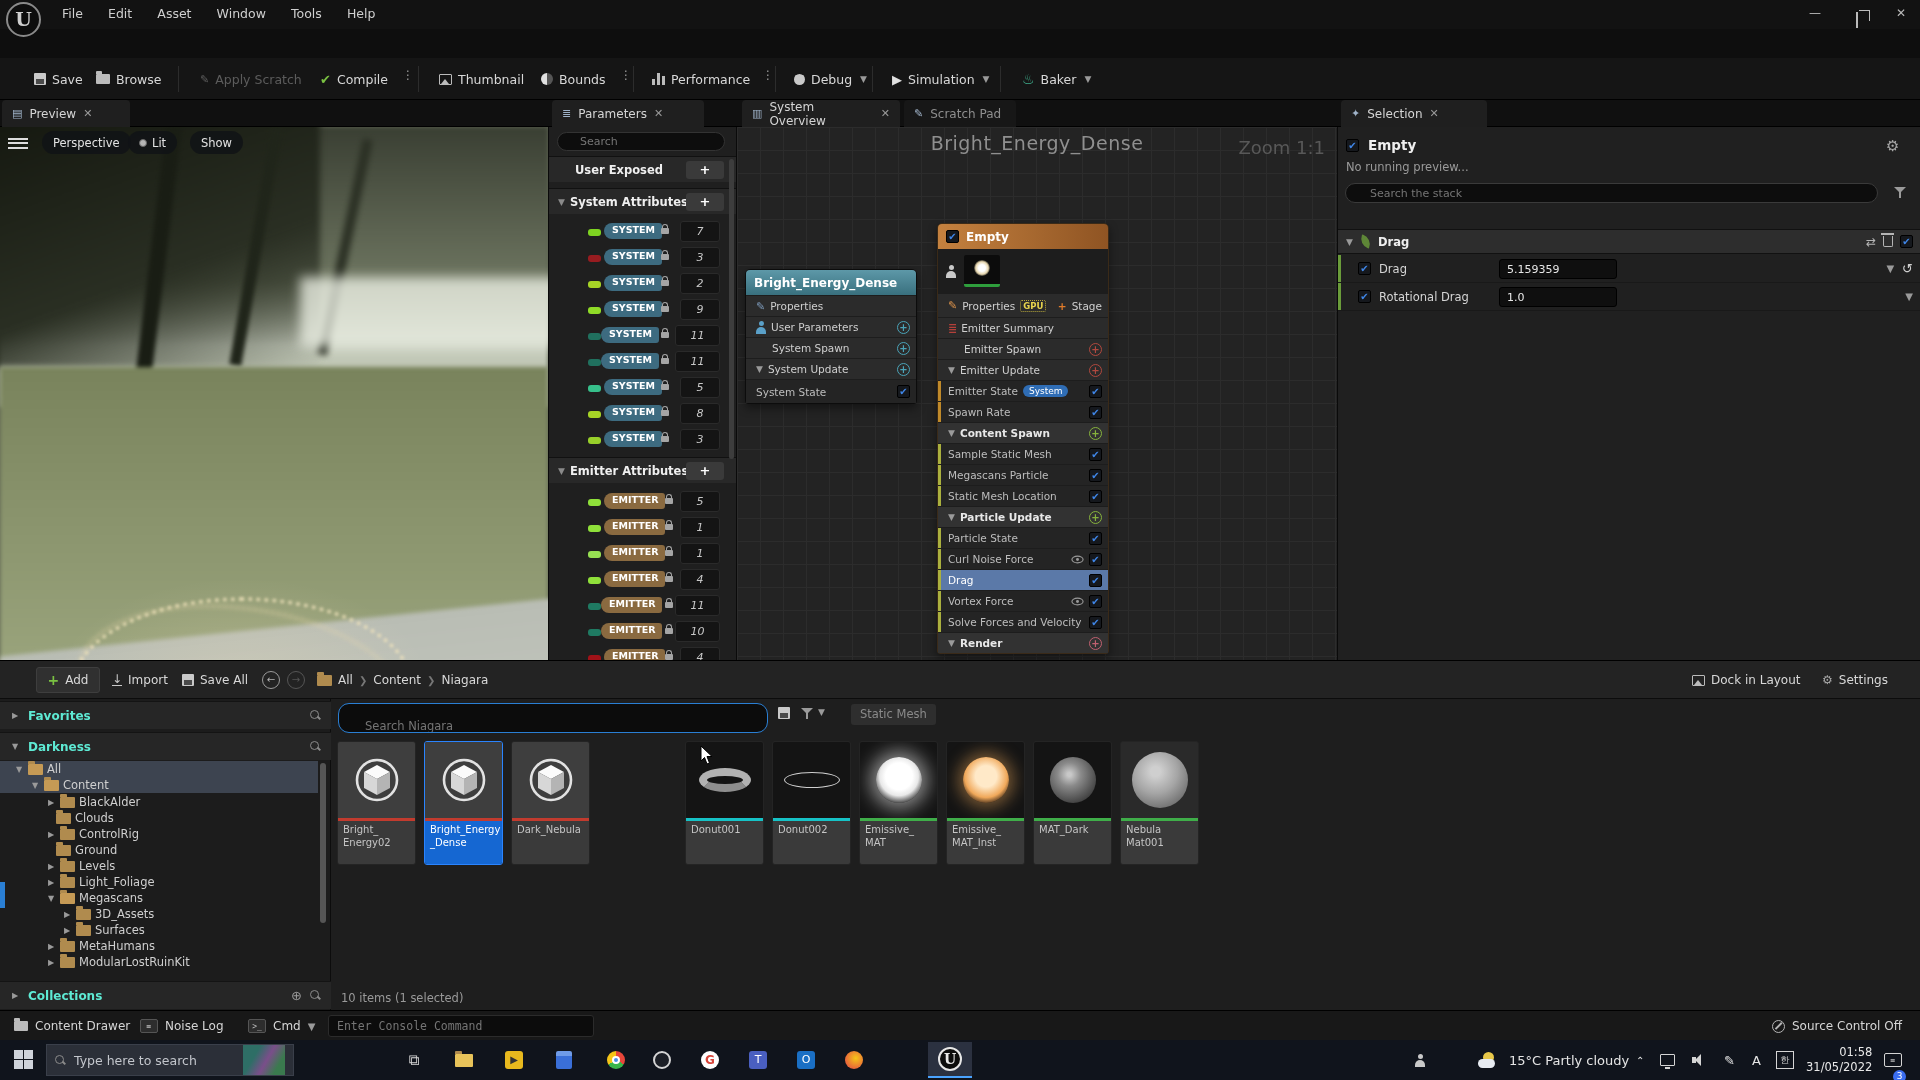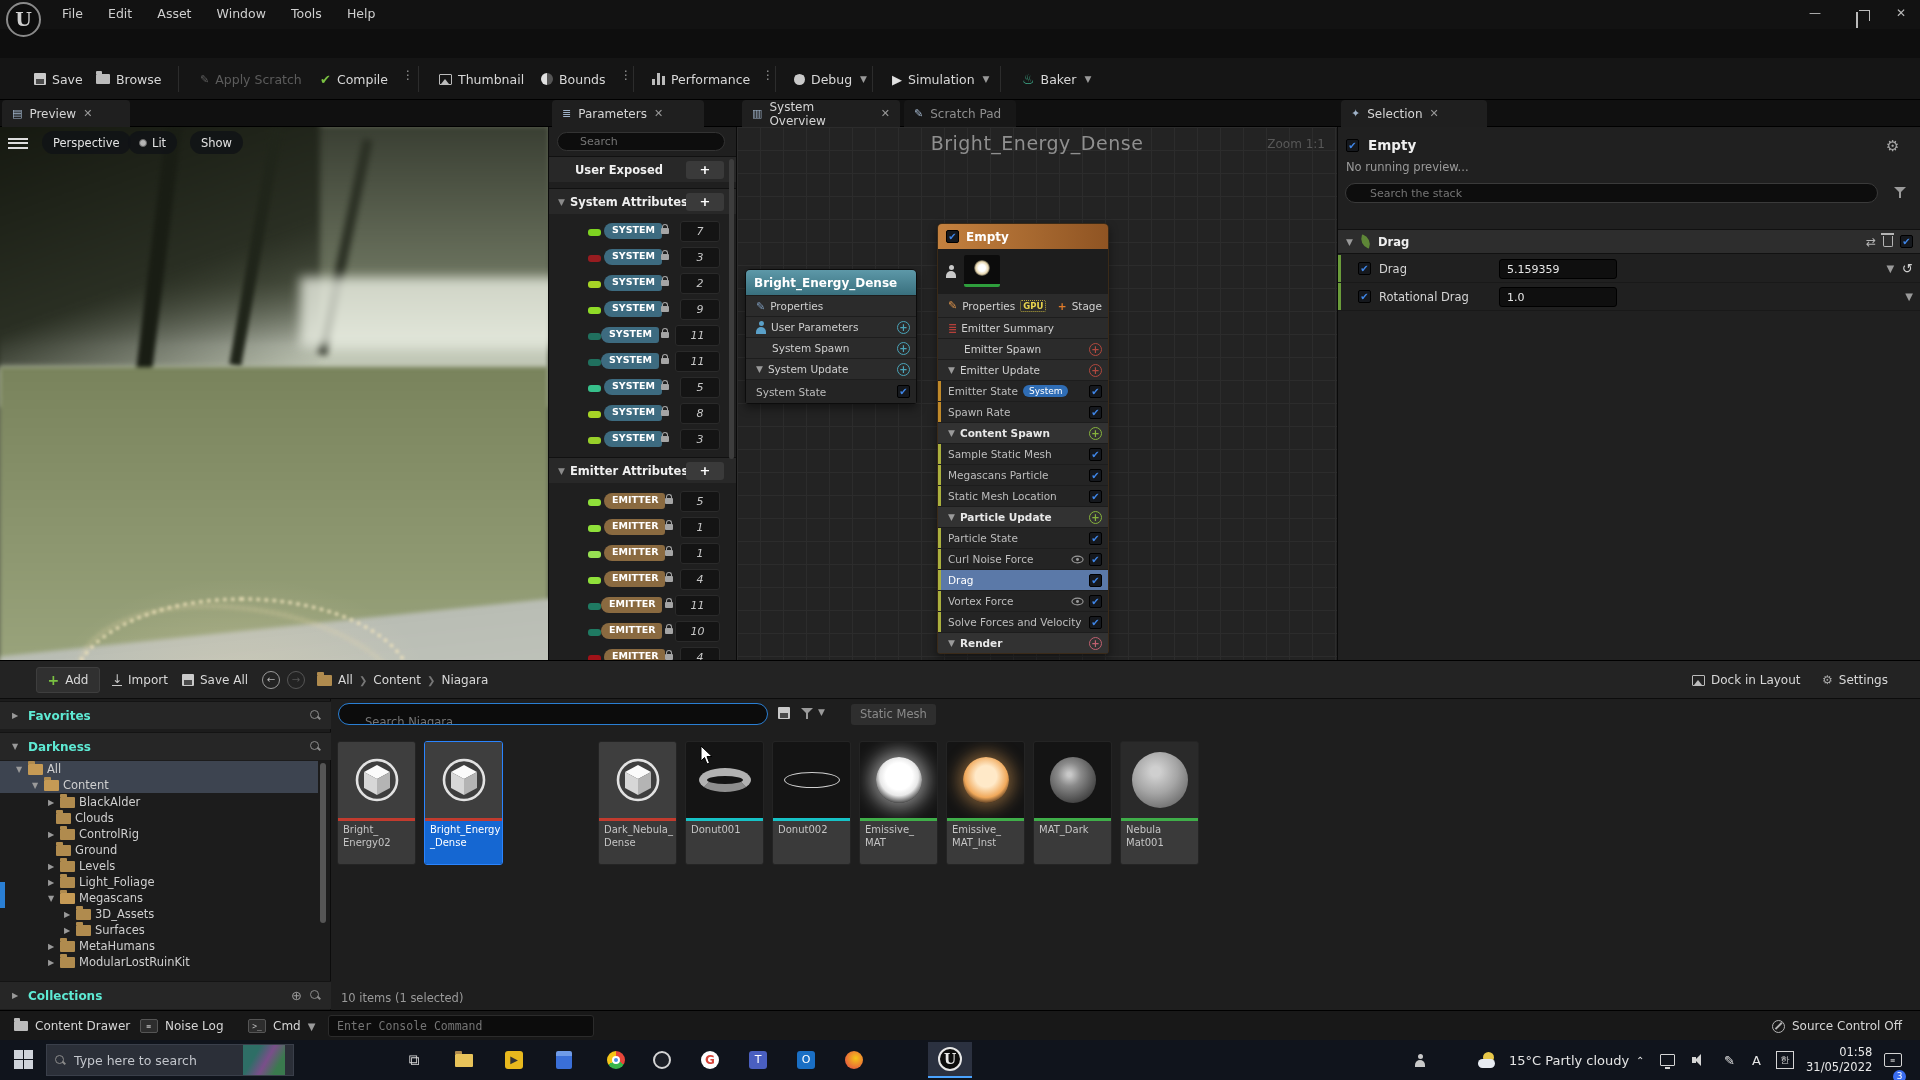--- a/index.html
+++ b/index.html
@@ -75,21 +75,21 @@
   .i-lock { position:absolute; width:8px; height:6px; background:#a5a5a5; border-radius:1px; }
   .i-lock:before { content:""; position:absolute; left:1px; top:-4px; width:4px; height:4px; border:1.4px solid #a5a5a5; border-bottom:none; border-radius:3px 3px 0 0; }
   .pcnt { position:absolute; left:131px; top:2px; width:40px; height:21px; background:#141414; border:1px solid #2a2a2a; border-radius:3px; color:#c8c8c8; font-size:11px; font-style:italic; text-align:center; line-height:20px; }
   .pscroll { position:absolute; right:2px; top:32px; width:5px; height:300px; background:#3d3d3d; border-radius:3px; }
 
   
   #graph { left:737px; top:127px; width:600px; height:533px; background:#232323; overflow:hidden;
     background-image:linear-gradient(#2c2c2c 1px,transparent 1px),linear-gradient(90deg,#2c2c2c 1px,transparent 1px),linear-gradient(#1b1b1b 1px,transparent 1px),linear-gradient(90deg,#1b1b1b 1px,transparent 1px);
     background-size:23px 23px,23px 23px,115px 115px,115px 115px; }
   #graph-title { position:absolute; left:0; top:5px; width:600px; text-align:center; font-size:19px; color:#8f8f8f; letter-spacing:.5px; }
-  #graph-zoom { position:absolute; right:12px; top:10px; font-size:12px; color:#585858; }
+  #graph-zoom { position:absolute; right:12px; top:10px; font-size:18px; color:#585858; }
   .gnode { position:absolute; width:172px; background:#272727; border:1px solid #0c0c0c; border-radius:5px 5px 3px 3px; box-shadow:0 4px 10px rgba(0,0,0,.45); }
   .gnhead { height:25px; border-radius:4px 4px 0 0; display:flex; align-items:center; gap:7px; padding:0 8px; font-size:12px; font-weight:bold; color:#fff; }
   .gnhead.teal { background:linear-gradient(180deg,#5d98a8,#39707e); }
   .gnhead.orange { background:linear-gradient(90deg,#c4813f,#8f5423); }
   .gnrow { position:relative; height:21px; display:flex; align-items:center; gap:5px; padding:0 6px 0 10px; font-size:10.5px; color:#cfcfcf; border-top:1px solid #1d1d1d; background:#2b2b2b; }
   .gnrow.hdr { font-weight:bold; color:#e8e8e8; background:#323232; }
   .gnrow.sub { background:#242424; color:#bdbdbd; }
   .gnrow.sel { background:#5b79a8; color:#fff; }
   .gnrow .grow { flex:1; }
   .accL { position:absolute; left:0; top:0; bottom:0; width:3px; }
@@ -151,21 +151,21 @@
   .folder-sm { width:15px; height:11px; background:#b08b4e; border-radius:1px; position:relative; display:inline-block; }
   .folder-sm:before { content:""; position:absolute; top:-3px; left:0; width:7px; height:3px; background:#b08b4e; border-radius:1px 1px 0 0; }
   .folder-sm.open { background:#c59a55; }
   #cb-left { position:absolute; left:0; top:38px; width:331px; height:312px; background:#1c1c1c; border-right:1px solid #0c0c0c; }
   .cbhead { position:absolute; left:0; width:331px; height:28px; background:#262626; border-top:1px solid #141414; display:flex; align-items:center; gap:8px; padding:0 10px; }
   .cbhead .t { flex:1; font-size:12px; font-weight:bold; color:#5eead4; }
   .tree-row { position:absolute; height:16px; display:flex; align-items:center; gap:4px; font-size:11.5px; color:#cfcfcf; width:318px; }
   .tree-row.hl { background:#3d4450; }
   .tr-ar { width:10px; color:#9a9a9a; font-size:8px; text-align:center; flex:none; }
   #cb-right { position:absolute; left:331px; top:38px; width:1589px; height:312px; }
-  #niag-search { position:absolute; left:7px; top:4px; width:430px; height:22px; background:#0c0c0c; border:1.6px solid #2a7fd4; border-radius:11px; color:#cfcfcf; font-size:11.5px; padding:16px 8px 0 26px; font-family:"DejaVu Sans",sans-serif; }
+  #niag-search { position:absolute; left:7px; top:4px; width:430px; height:30px; background:#0c0c0c; border:1.6px solid #2a7fd4; border-radius:11px; color:#cfcfcf; font-size:11.5px; padding:16px 8px 0 26px; font-family:"DejaVu Sans",sans-serif; }
   .chip-static { position:absolute; left:520px; top:5px; height:21px; background:#2e2e2e; border-radius:3px; color:#8a8a8a; font-size:11.5px; padding:0 9px; line-height:20px; }
   .tile { position:absolute; top:42px; width:79px; height:124px; background:#2e2e2e; border-radius:3px; overflow:hidden; border:1px solid #242424; }
   .tile.sel { border:1px solid #2a84ff; }
   .tile .img { position:absolute; left:0; top:0; width:77px; height:76px; background:#3e3e3e; display:flex; align-items:center; justify-content:center; }
   .tile .img.dark { background:#141414; }
   .tile .bar { position:absolute; left:0; top:76px; width:77px; height:3px; }
   .tile .nm { position:absolute; left:0; top:79px; width:77px; height:43px; background:#3a3a3a; font-size:10px; color:#c5c5c5; padding:3px 5px; white-space:pre-line; line-height:1.25; }
   .tile.sel .nm { background:#1567d2; color:#fff; }
   .sphere { width:46px; height:46px; border-radius:50%; }
   .ell-o { width:56px; height:16px; border:1.6px solid #cfcfcf; border-radius:50%; }
@@ -801,32 +801,31 @@
               <circle cx="24" cy="24" r="20" fill="none" stroke="#e2e2e2" stroke-width="2.6"></circle>
               <polygon points="24,9 37,16 24,23 11,16" fill="#fbfbfb"></polygon>
               <polygon points="24,23 37,16 37,32 24,39" fill="#b4b4b4"></polygon>
               <polygon points="11,16 24,23 24,39 11,32" fill="#d7d7d7"></polygon>
             </svg>
           </div>
         <div class="bar" style="background:#c23b2e;"></div>
           <div class="nm">Bright_Energy
 _Dense</div>
       </div>
-      <div class="tile" style="left:267px;">
+      <div class="tile" style="left:180px;">
         <div class="img">
             <svg width="48" height="48" viewBox="0 0 48 48">
               <circle cx="24" cy="24" r="20" fill="none" stroke="#e2e2e2" stroke-width="2.6"></circle>
               <polygon points="24,9 37,16 24,23 11,16" fill="#fbfbfb"></polygon>
               <polygon points="24,23 37,16 37,32 24,39" fill="#b4b4b4"></polygon>
               <polygon points="11,16 24,23 24,39 11,32" fill="#d7d7d7"></polygon>
             </svg>
           </div>
         <div class="bar" style="background:#c23b2e;"></div>
-          <div class="nm">Dark_Nebula_
-Dense</div>
+          <div class="nm">Dark_Nebula</div>
       </div>
       <div class="tile" style="left:354px;">
         <div class="img dark">
             <span class="torus"></span>
           </div>
         <div class="bar" style="background:#16c2c6;"></div>
           <div class="nm">Donut001</div>
       </div>
       <div class="tile" style="left:441px;">
         <div class="img dark">

